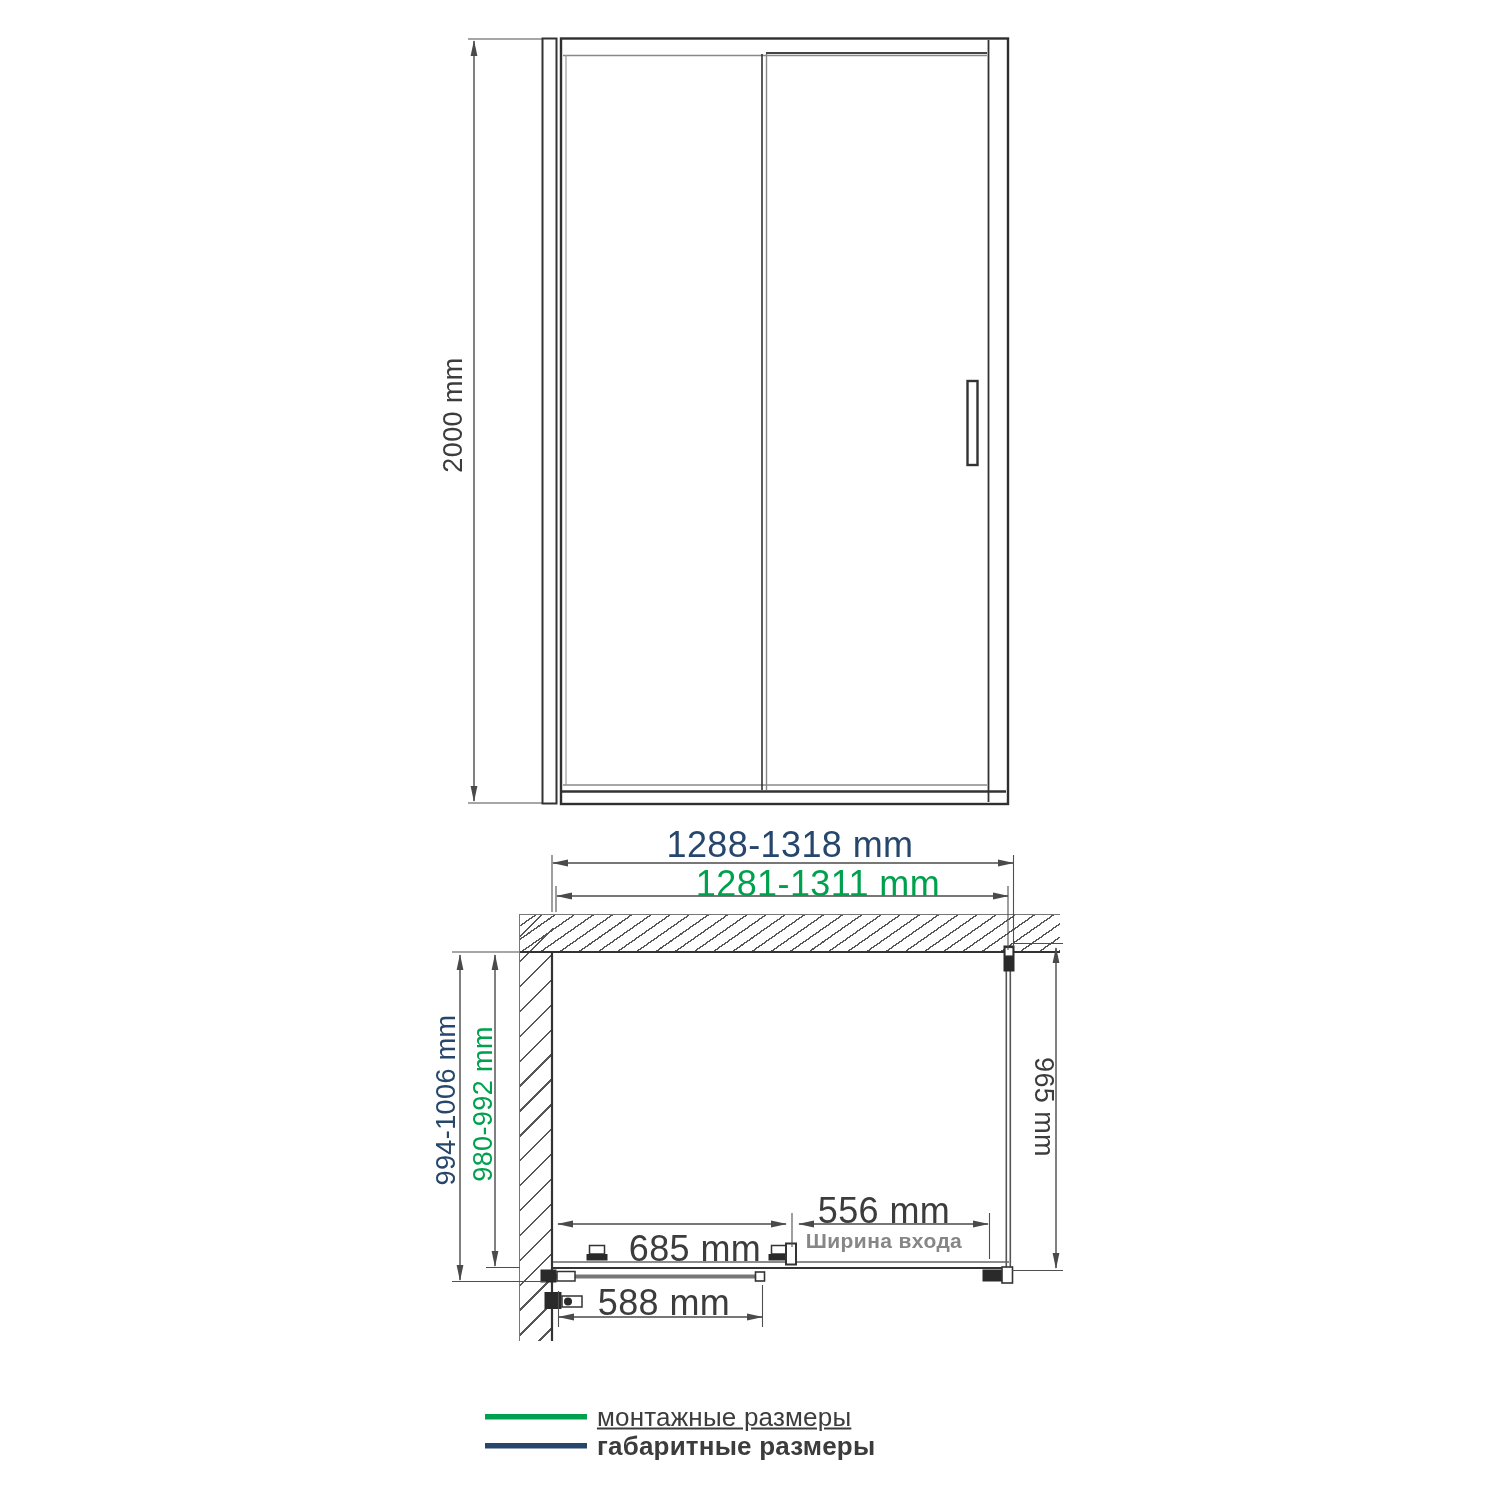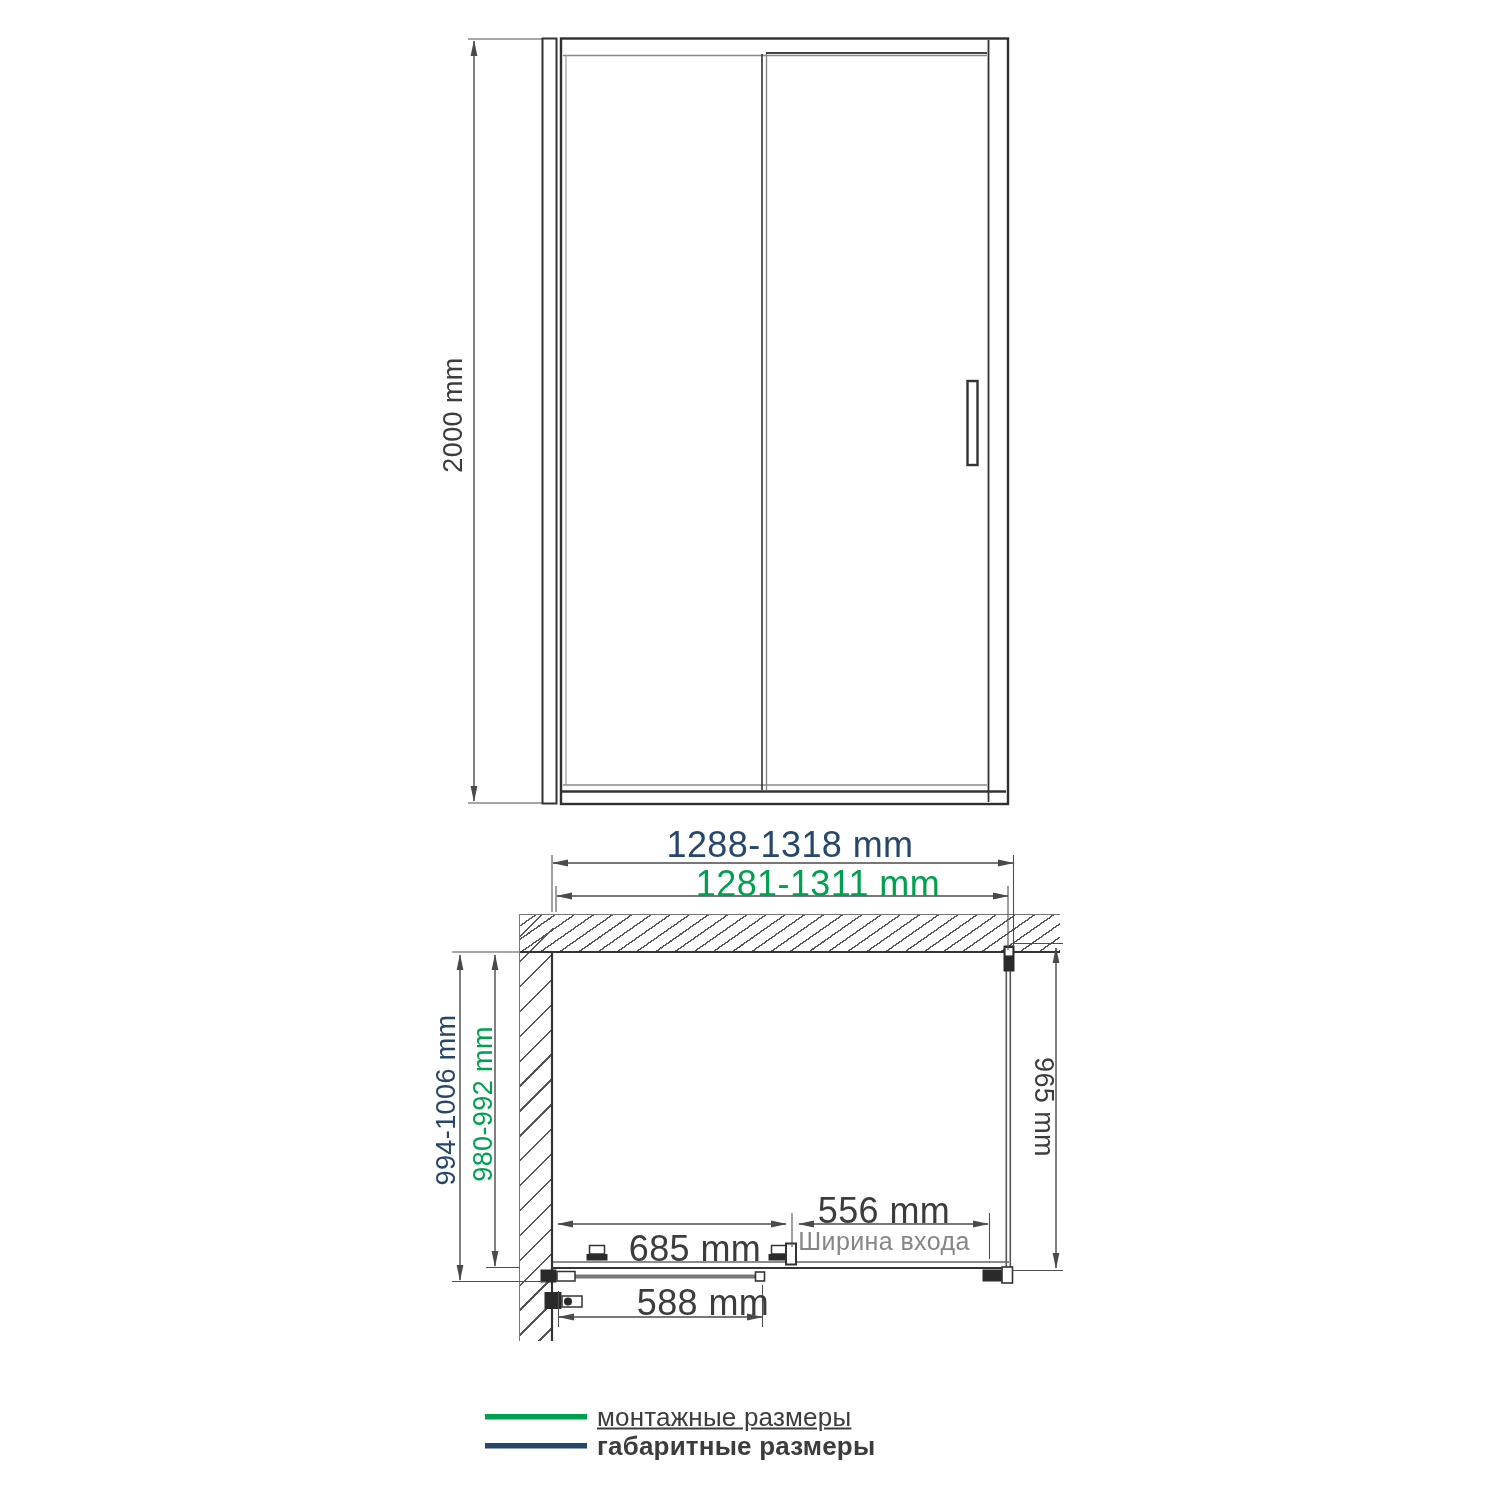--- a/index.html
+++ b/index.html
@@ -12,21 +12,21 @@
     background:repeating-linear-gradient(135deg,transparent 0,transparent 16px,#565656 16px,#565656 17.6px);}
   svg.linework{position:absolute;left:0;top:0;width:1500px;height:1500px;}
   .lbl{position:absolute;white-space:nowrap;color:#3c3c3c;font-size:36px;
        transform:translate(-50%,-50%);letter-spacing:.4px;}
   .rot-ccw{transform:translate(-50%,-50%) rotate(-90deg);}
   .rot-cw{transform:translate(-50%,-50%) rotate(90deg);}
   .c-blue{color:#26476b;}
   .c-green{color:#00a14e;}
   .c-gray{color:#868686;}
   .sz27{font-size:27px;}
-  .sz25{font-size:25px;}
+  .sz25{font-size:21px;font-weight:bold;}
   .legend-lbl{transform:translate(0,-50%);font-size:26px;letter-spacing:.2px;}
 </style>
 </head>
 <body>
 
 <div class="canvas">
 
   <div class="hatch hatch-top"></div>
   <div class="hatch hatch-left"></div>
 
@@ -140,18 +140,18 @@
   <div class="lbl c-green" style="left:790px;top:884px;margin-left:28px;">1281-1311 mm</div>
 
   <div class="lbl rot-ccw c-blue sz27" style="left:446px;top:1100px;">994-1006 mm</div>
   <div class="lbl rot-ccw c-green sz27" style="left:483px;top:1104px;">980-992 mm</div>
 
   <div class="lbl rot-cw sz27" style="left:1043px;top:1107px;">965 mm</div>
 
   <div class="lbl" style="left:681px;top:1249px;margin-left:14px;">685 mm</div>
   <div class="lbl" style="left:884px;top:1211px;">556 mm</div>
   <div class="lbl c-gray sz25" style="left:884px;top:1241px;">Ширина входа</div>
-  <div class="lbl" style="left:664px;top:1303px;margin-left:39px;">588 mm</div>
+  <div class="lbl" style="left:664px;top:1303px;">588 mm</div>
 
   <div class="lbl legend-lbl" style="left:597px;top:1417px;text-decoration:underline;">монтажные размеры</div>
   <div class="lbl legend-lbl" style="left:597px;top:1446px;font-weight:bold;">габаритные размеры</div>
 
 </div>
 
 </body></html>

